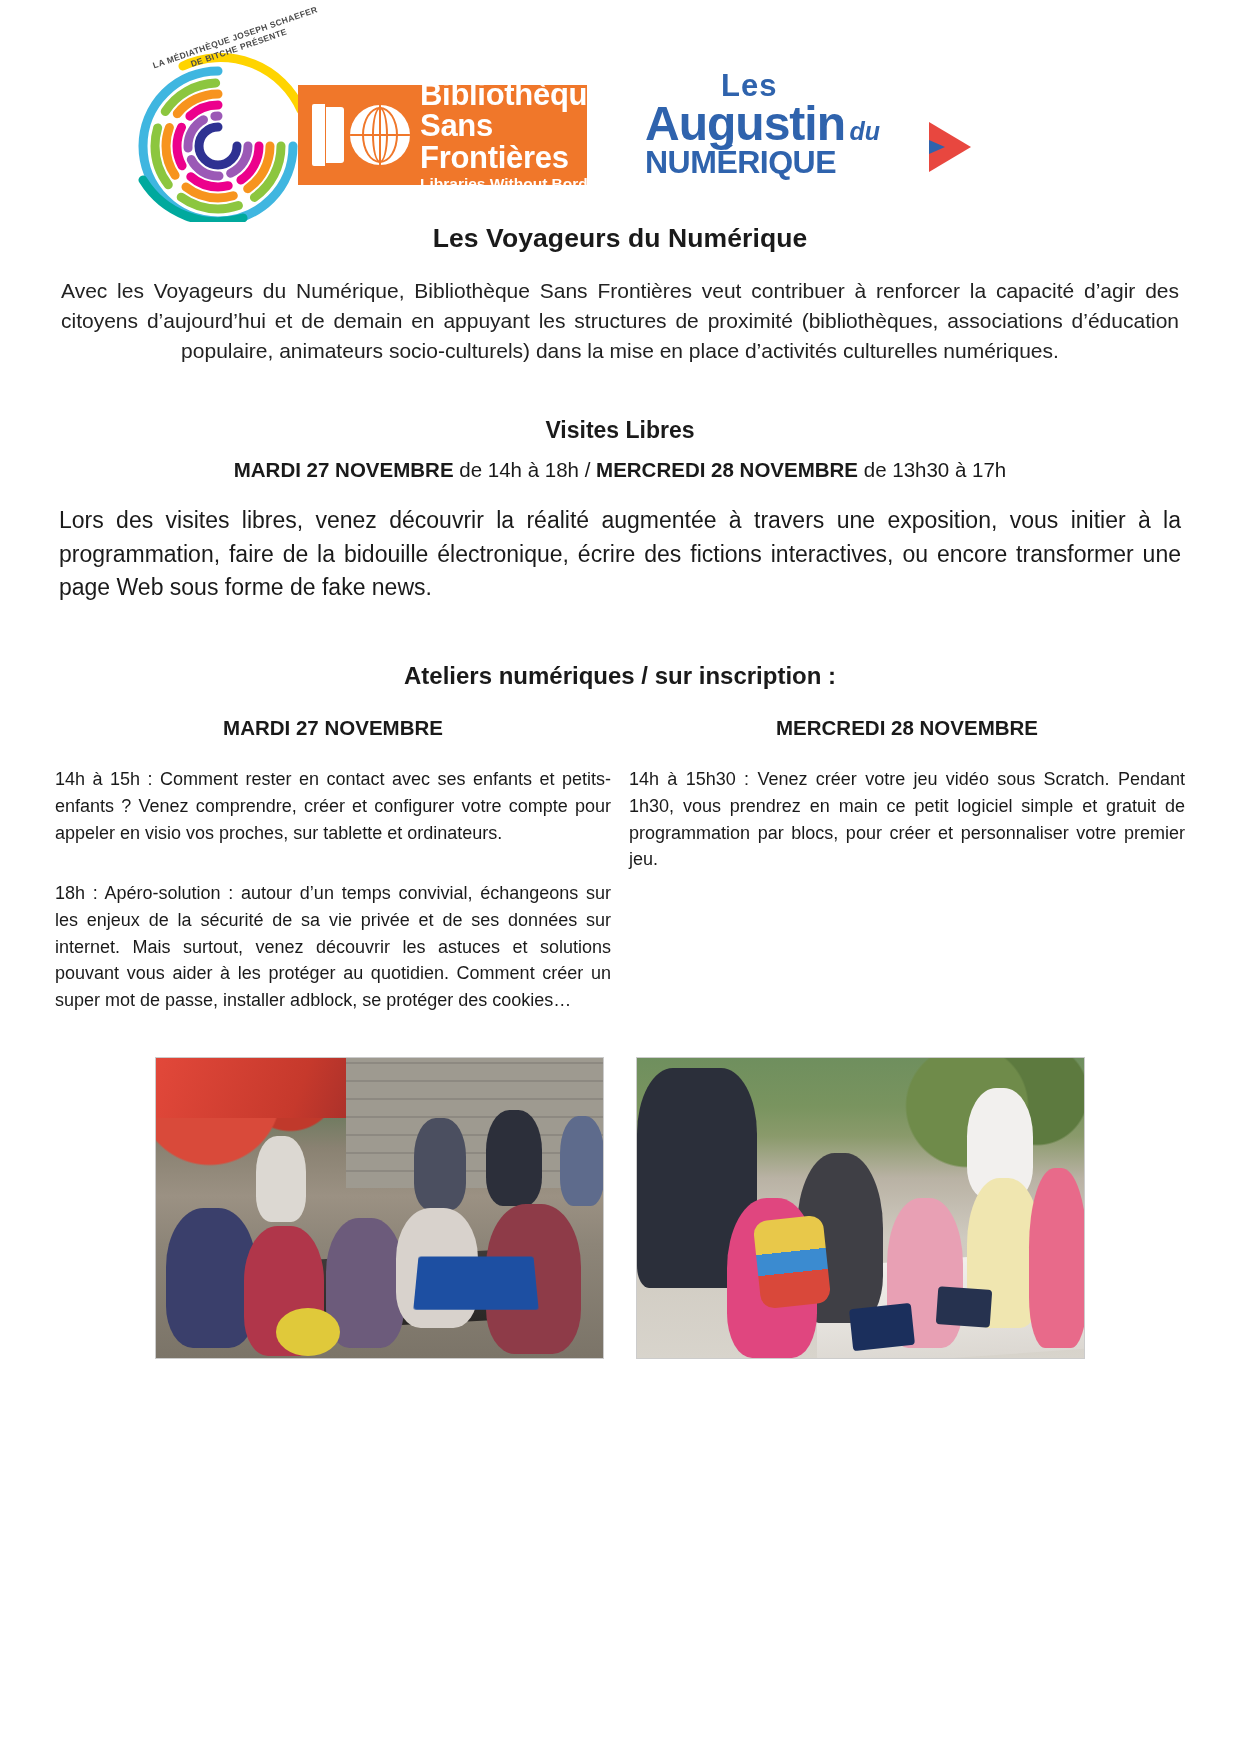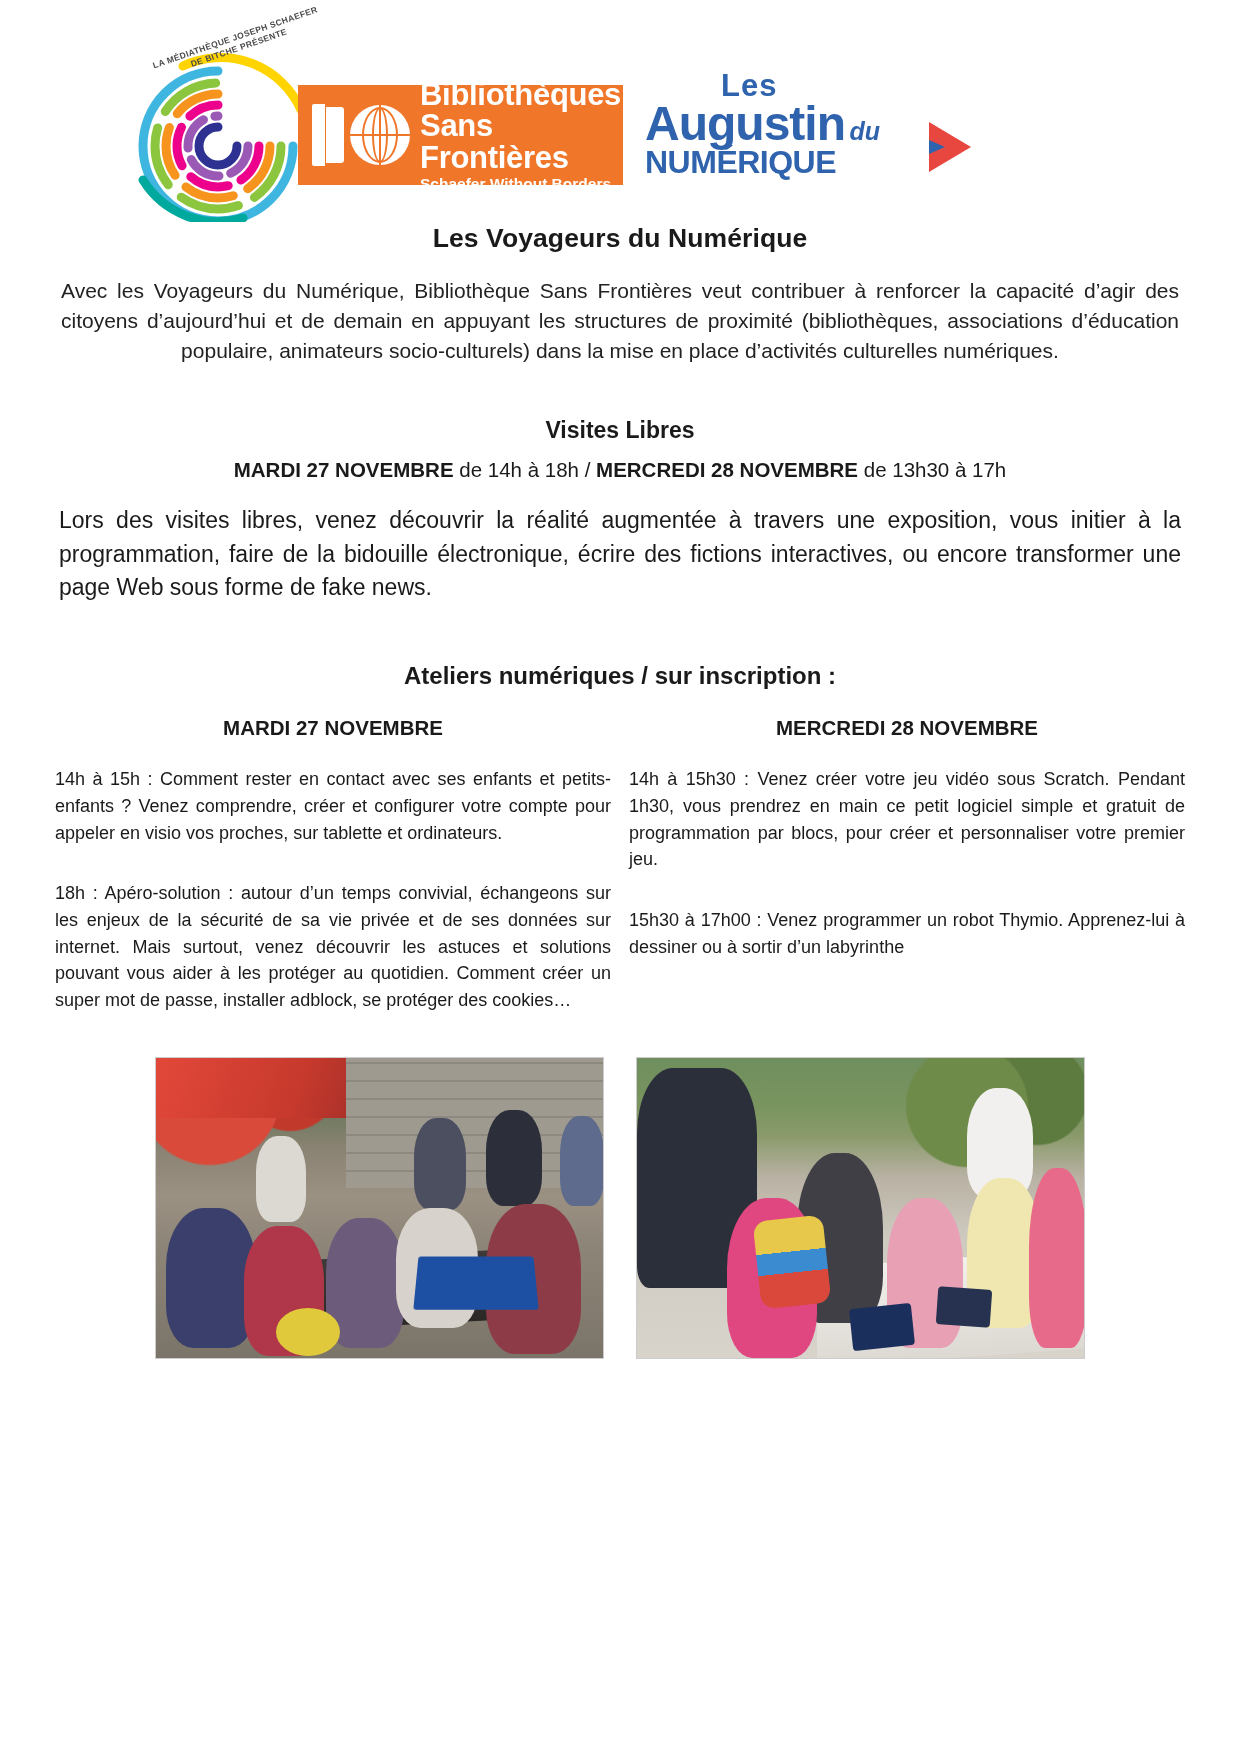--- a/index.html
+++ b/index.html
@@ -53,21 +53,21 @@
     left: 28px;
     top: 40px;
     width: 190px;
     height: 172px;
   }
 
   .logo-bsf {
     position: absolute;
     left: 243px;
     top: 85px;
-    width: 325px;
+    width: 289px;
     height: 100px;
     background: #f0772a;
     display: flex;
     align-items: center;
     padding-left: 14px;
     box-sizing: border-box;
   }
   .bsf-book {
     width: 34px;
     height: 62px;
@@ -395,21 +395,21 @@
         <div class="cover"></div>
           <div class="pages"></div>
       </div>
       <div class="bsf-globe">
         <span class="mer1"></span>
           <span class="mer2"></span>
       </div>
       <div class="bsf-text">
         <span class="l1">Bibliothèques</span>
         <span class="l2">Sans Frontières</span>
-        <span class="l3">Schaefer Without Borders</span>
+        <span class="l3">Libraries Without Borders</span>
       </div>
     </div>
 
     <div class="logo-vdn">
       <div class="vdn-les">Les</div>
       <div>
         <span class="vdn-voy">Augustin</span>
         <span class="vdn-du">du</span>
       </div>
       <div class="vdn-num">NUMÉRIQUE</div>
@@ -430,21 +430,20 @@
 
   <div class="cols">
     <div class="col">
       <h3>MARDI 27 NOVEMBRE</h3>
       <p>14h à 15h : Comment rester en contact avec ses enfants et petits-enfants ? Venez comprendre, créer et configurer votre compte pour appeler en visio vos proches, sur tablette et ordinateurs.</p>
       <p>18h : Apéro-solution : autour d’un temps convivial, échangeons sur les enjeux de la sécurité de sa vie privée et de ses données sur internet. Mais surtout, venez découvrir les astuces et solutions pouvant vous aider à les protéger au quotidien. Comment créer un super mot de passe, installer adblock, se protéger des cookies…</p>
     </div>
     <div class="col">
       <h3>MERCREDI 28 NOVEMBRE</h3>
       <p>14h à 15h30 : Venez créer votre jeu vidéo sous Scratch. Pendant 1h30, vous prendrez en main ce petit logiciel simple et gratuit de programmation par blocs, pour créer et personnaliser votre premier jeu.</p>
-      <p>15h30 à 17h00 : Venez programmer un robot Thymio. Apprenez-lui à dessiner ou à sortir d’un labyrinthe</p>
     </div>
   </div>
 
   <div class="photos">
     <div class="photo ph1">
       <div class="tarp"></div>
       <div class="wall"></div>
       <div class="p p9"></div>
       <div class="p p6"></div>
       <div class="p p7"></div>

